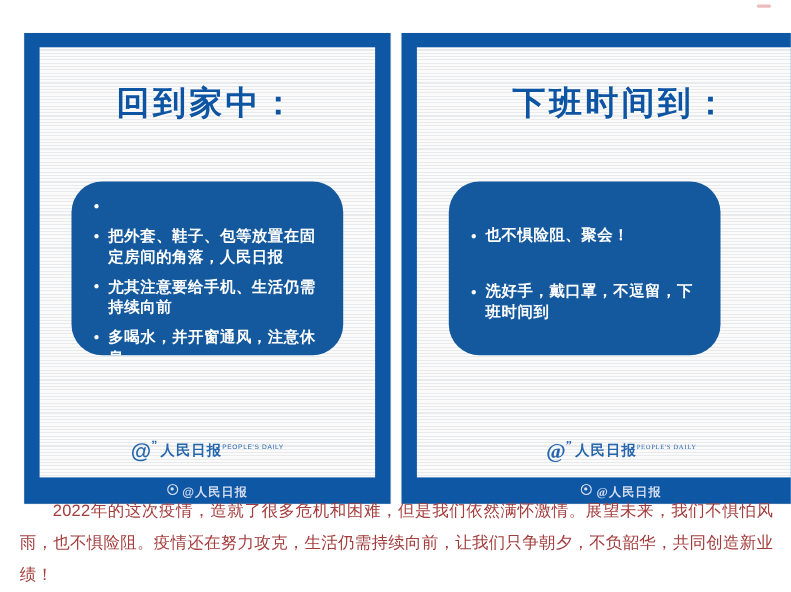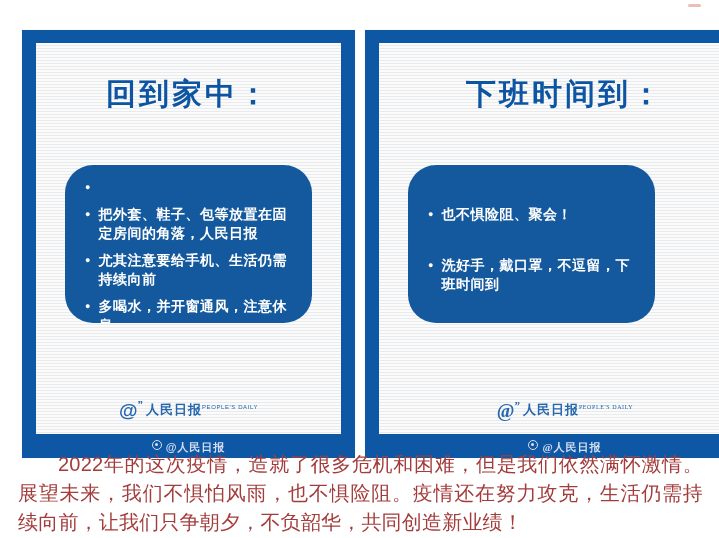--- a/index.html
+++ b/index.html
@@ -154,21 +154,21 @@
     background: #edbdbd;
   }
 
   
   .caption {
     position: absolute;
     top: 450px;
     left: 18px;
     right: 16px;
     margin: 0;
-    font-size: 20px;
+    font-size: 15px;
     line-height: 29px;
     color: #a33d3d;
     text-align: justify;
     text-indent: 2em;
     letter-spacing: 0.2px;
   }
 </style>
 </head>
 <body>
 

